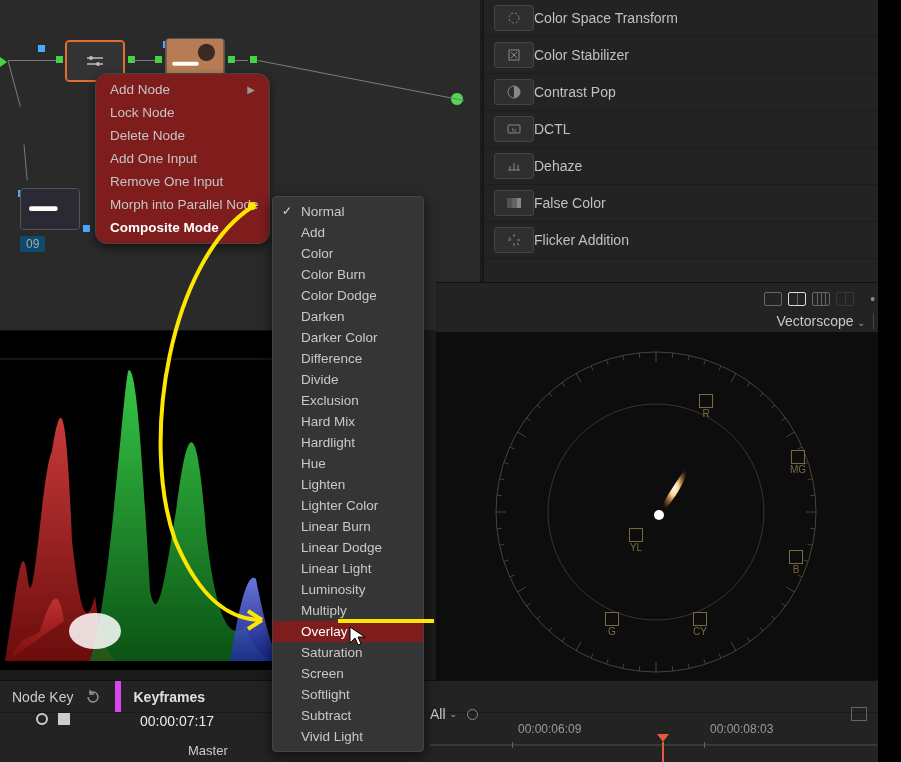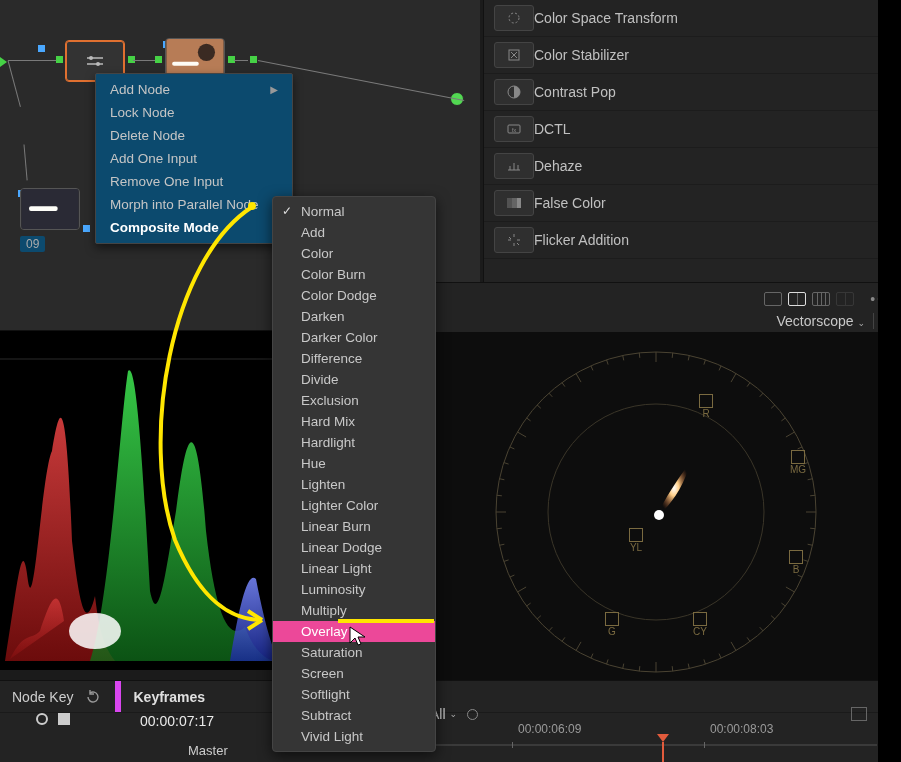--- a/index.html
+++ b/index.html
@@ -15,30 +15,30 @@
   .pip { position:absolute; width:7px; height:7px; }
   .pip.g { background:#46d246; }
   .pip.b { background:#4aa8ff; }
   .pip.tri { width:0; height:0; border-top:5px solid transparent; border-bottom:5px solid transparent; border-left:7px solid #46d246; background:none; }
   .big-circle { position:absolute; width:14px; height:14px; border-radius:50%; background:#52d852; border:1px solid #2a2a2a; }
 
   
   .link { position:absolute; background:#7a7a7a; height:1px; transform-origin:left center; }
 
   
-  .ctx-menu { position:absolute; left:95px; top:73px; width:198px; background:#0c4a6e; border:1px solid #444; border-radius:2px; padding:4px 0; box-shadow:0 4px 10px rgba(0,0,0,.5); z-index:20; }
+  .ctx-menu { position:absolute; left:95px; top:73px; width:175px; background:#7f1d1d; border:1px solid #444; border-radius:12px; padding:4px 0; box-shadow:0 4px 10px rgba(0,0,0,.5); z-index:20; }
   .ctx-item { padding:4px 14px; font-size:13.5px; color:#c5c5c5; white-space:nowrap; display:flex; justify-content:space-between; align-items:center; }
   .ctx-item.hl { color:#fff; font-weight:600; }
   .chev { font-size:10px; color:#999; }
 
   
-  .sub-menu { position:absolute; left:272px; top:196px; width:164px; background:#353535; border:1px solid #444; border-radius:4px; box-shadow:0 4px 14px rgba(0,0,0,.6); z-index:25; padding:4px 0; max-height:560px; }
+  .sub-menu { position:absolute; left:272px; top:196px; width:152px; background:#353535; border:1px solid #444; border-radius:4px; box-shadow:0 4px 14px rgba(0,0,0,.6); z-index:25; padding:4px 0; max-height:560px; }
   .sub-item { padding:3px 12px 3px 28px; font-size:13.5px; color:#c8c8c8; position:relative; }
   .sub-item.checked::before { content:"✓"; position:absolute; left:9px; color:#ddd; font-size:12px; }
-  .sub-item.hl { background:#ec4899; color:#fff; }
+  .sub-item.hl { background:#7f1d1d; color:#fff; }
 
   
   .fx-panel { position:absolute; left:483px; top:0; right:0; height:282px; background:#232323; border-left:1px solid #111; overflow:hidden; }
   .fx-row { display:flex; align-items:center; height:37px; border-bottom:1px solid #1c1c1c; padding-left:10px; }
   .fx-icon { width:40px; height:26px; background:#2f2f2f; border:1px solid #444; border-radius:3px; display:flex; align-items:center; justify-content:center; color:#777; font-size:10px; }
   .fx-label { font-size:14px; color:#c0c0c0; }
 
   
   .scope-bar { position:absolute; left:436px; right:0; top:282px; height:50px; background:#232323; border-top:1px solid #111; }
   .scope-bar .row1 { position:absolute; right:10px; top:8px; display:flex; gap:6px; align-items:center; }

